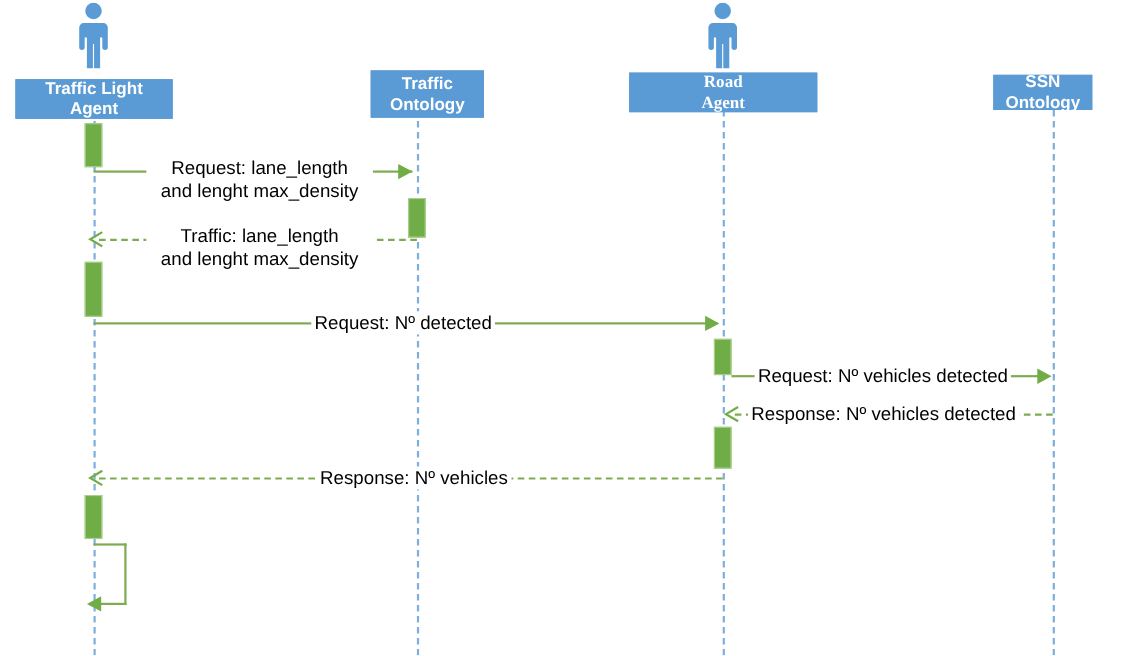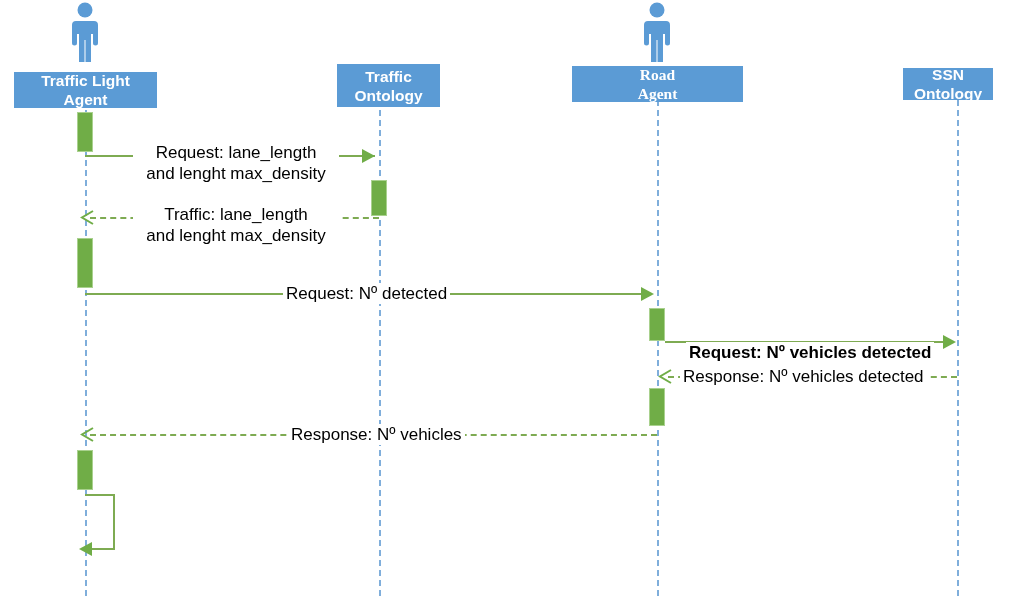--- a/index.html
+++ b/index.html
@@ -183,21 +183,21 @@
   </div>
 
   <div class="msg-line" style="left:85px; top:293px; width:560px;"></div>
   <div class="arrow-head-filled-right" style="left:641px; top:287px;"></div>
   <div class="msg-label" style="left:283px; top:283px;">
     <span>Request: Nº detected</span>
   </div>
 
   <div class="msg-line" style="left:665px; top:341px; width:284px;"></div>
   <div class="arrow-head-filled-right" style="left:943px; top:335px;"></div>
-  <div class="msg-label" style="left:686px; top:342px;font-weight:bold;">
+  <div class="msg-label" style="left:686px; top:331px;">
     <span>Request: Nº vehicles detected</span>
   </div>
 
   <div class="msg-line dashed" style="left:668px; top:376px; width:289px;"></div>
   <div class="arrow-head-open-left" style="left:658px; top:369px;">
     <svg width="14" height="16" viewBox="0 0 14 16" xmlns="http://www.w3.org/2000/svg">
       <path d="M13 1 L2 7.5 L13 14" fill="none" stroke="#70AD47" stroke-width="2"></path>
     </svg>
   </div>
   <div class="msg-label" style="left:680px; top:366px;">

